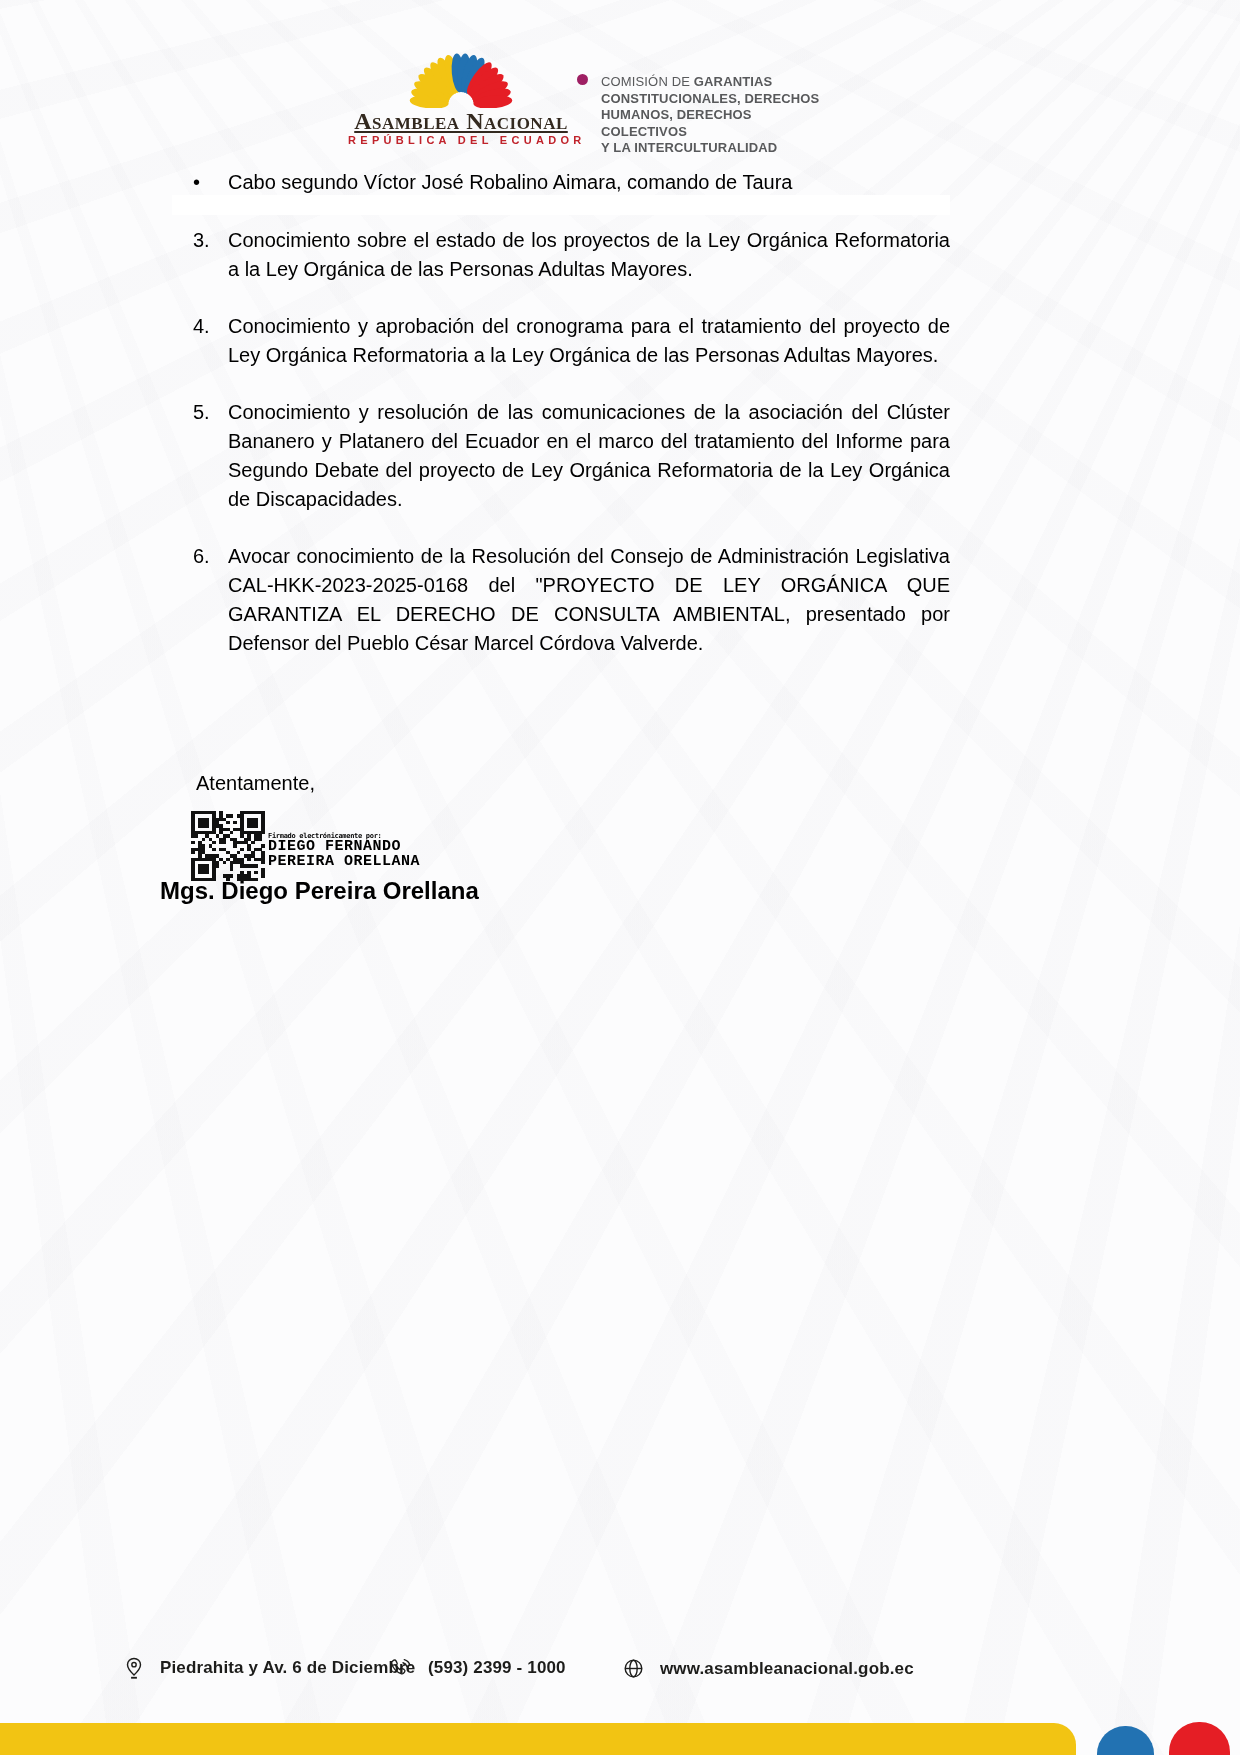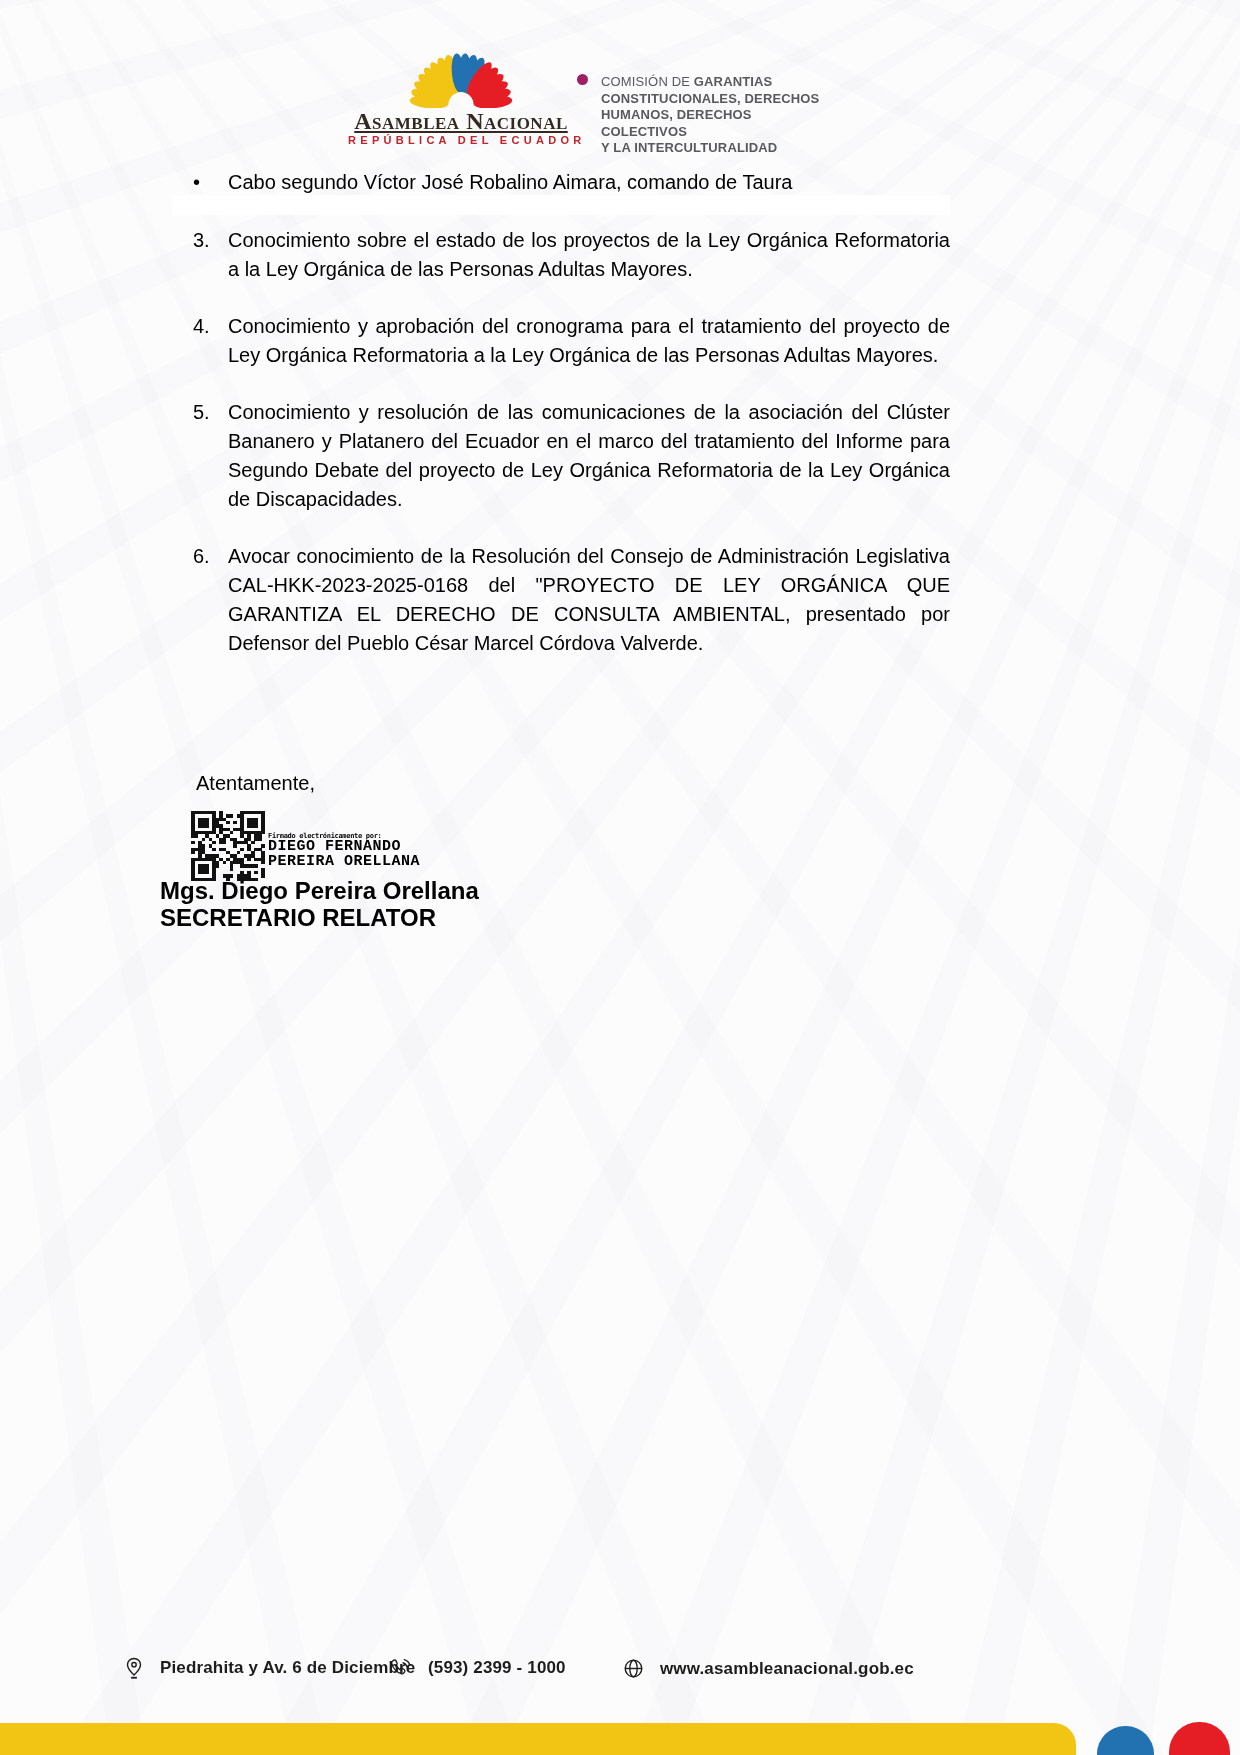--- a/index.html
+++ b/index.html
@@ -368,21 +368,20 @@
             <rect x="17" y="20" width="1.04" height="1.04" fill="#111"></rect>
             <rect x="18" y="20" width="1.04" height="1.04" fill="#111"></rect>
           </svg>
         <div class="stamp-text">
           <div class="stamp-small">Firmado electrónicamente por:</div>
           <div class="stamp-name">DIEGO FERNANDO</div>
           <div class="stamp-name">PEREIRA ORELLANA</div>
         </div>
       </div>
       <div class="sig-name">Mgs. Diego Pereira Orellana</div>
-      <div class="sig-title">SECRETARIO RELATOR</div>
     </div>
   </div>
 
   <div class="footer-item" id="footer-address">
     <svg width="20" height="24" viewBox="0 0 24 26">
       <path d="M12 1.5 C7.6 1.5 4.2 4.9 4.2 9.1 C4.2 14 12 21.5 12 21.5 C12 21.5 19.8 14 19.8 9.1 C19.8 4.9 16.4 1.5 12 1.5 Z" fill="none" stroke="#1D1D1B" stroke-width="1.7"></path>
       <circle cx="12" cy="9" r="2.6" fill="none" stroke="#1D1D1B" stroke-width="1.7"></circle>
       <line x1="8.5" y1="24.7" x2="15.5" y2="24.7" stroke="#1D1D1B" stroke-width="2.2"></line>
     </svg>
     <span>Piedrahita y Av. 6 de Diciembre</span>

